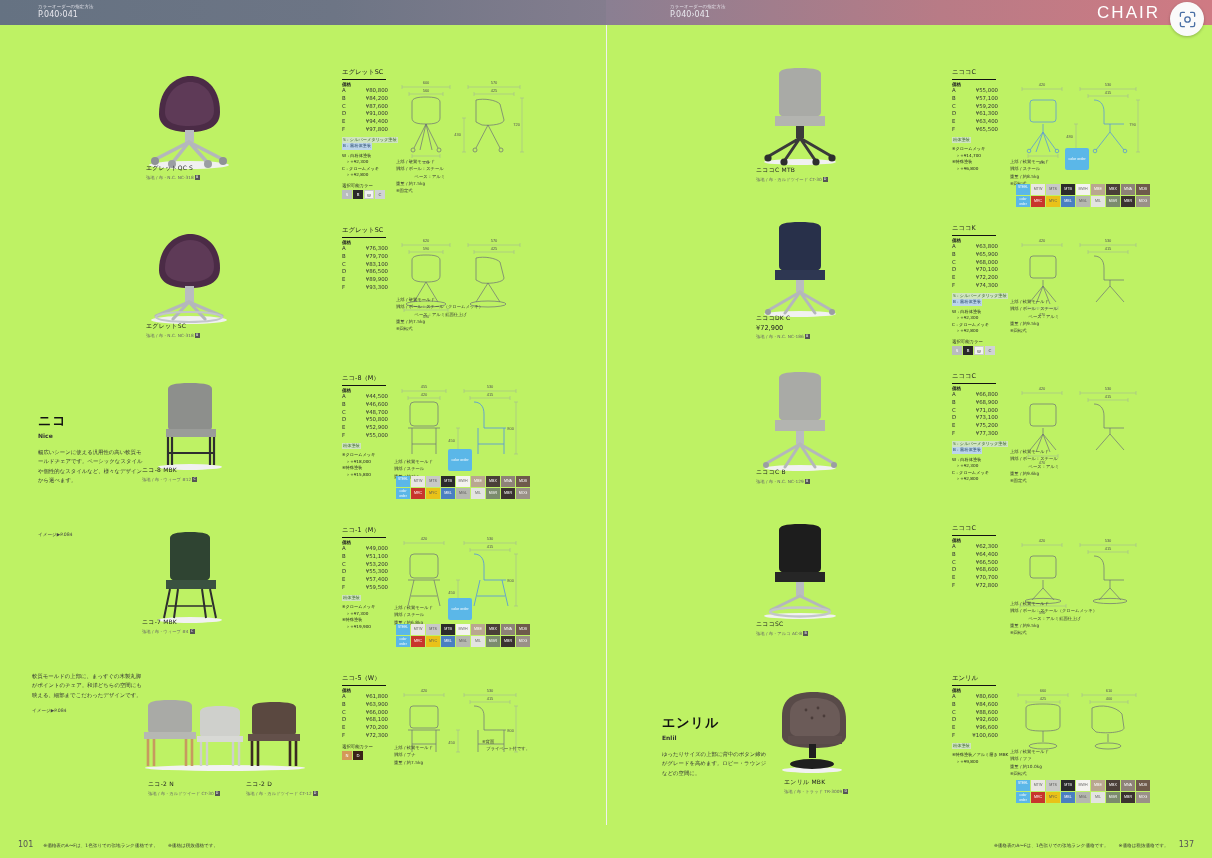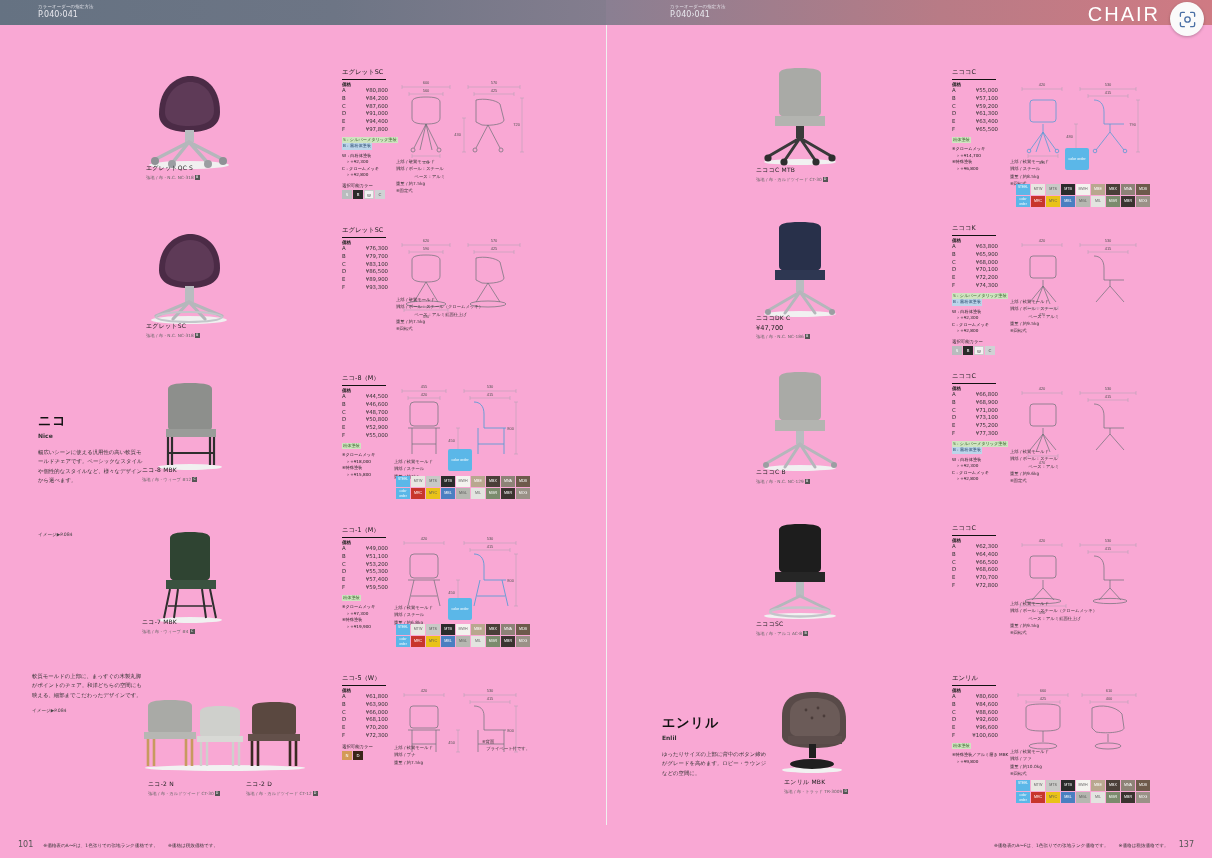--- a/index.html
+++ b/index.html
@@ -1,30 +1,30 @@
 <!DOCTYPE html>
 <html><head>
 <meta charset="utf-8">
 <style>
   * { box-sizing: border-box; margin: 0; padding: 0; }
   html, body {
     width: 1212px; height: 858px;
     font-family: "Liberation Sans", "DejaVu Sans", sans-serif;
     background: #ffffff; overflow: hidden;
   }
-  .page { position: relative; width: 1212px; height: 858px; background:#f9a8d4; }
+  .page { position: relative; width: 1212px; height: 858px; background:#bef264; }
 
   
   .banner { position:absolute; left:0; top:0; width:1212px; height:25px; display:flex; }
   .banner-left  { width:606px; height:25px; background:linear-gradient(90deg,#657282 0%,#6d7585 55%,#847d8e 100%); position:relative; }
   .banner-right { width:606px; height:25px; background:linear-gradient(90deg,#8a7f92 0%,#b87b86 55%,#cf7a83 100%); position:relative; }
   .banner-note { position:absolute; color:#e8e8ee; line-height:1.15; }
   .banner-note .bn-s { font-size:4.4px; letter-spacing:.2px; display:block; }
   .banner-note .bn-b { font-size:8px; display:block; margin-top:.5px; }
-  .chair-word { position:absolute; right:52px; top:3px; color:#fff; font-size:20px; letter-spacing:2px; }
+  .chair-word { position:absolute; right:52px; top:3px; color:#fff; font-size:17px; letter-spacing:2px; }
   .cam-btn { position:absolute; right:8px; top:2px; width:34px; height:34px; border-radius:50%;
              background:#fafafa; box-shadow:0 1px 3px rgba(0,0,0,.25); display:flex; align-items:center; justify-content:center; }
   .cam-btn svg { width:19px; height:19px; }
 
   
   .jp { font-family:"DejaVu Sans","Liberation Sans",sans-serif; }
 
   
   .series { position:absolute; }
   .series-name { font-size:13px; color:#111; font-weight:bold; letter-spacing:1px;margin-top:40px; }
@@ -756,21 +756,21 @@
       <path d="M34 10 C34 6 40 4 55 4 C70 4 76 6 76 10 L76 48 C76 53 70 54 55 54 C40 54 34 53 34 48Z" fill="#28304a"></path>
       <path d="M30 52 L80 52 L80 62 L30 62Z" fill="#2e3752"></path>
       <rect x="51" y="62" width="8" height="12" fill="#b9bcc0"></rect>
       <path d="M55 74 L24 92 M55 74 L86 92 M55 74 L40 95 M55 74 L70 95" stroke="#b4b7bb" stroke-width="3" stroke-linecap="round"></path>
       <circle cx="23" cy="94" r="3" fill="#9b9ea2"></circle>
         <circle cx="87" cy="94" r="3" fill="#9b9ea2"></circle>
     </svg>
   </div>
   <div class="cap jp" style="left:756px; top:314px;">
     <div class="c1">ニココDK C</div>
-    <div class="price-big">¥47,700</div>
+    <div class="price-big">¥72,900</div>
     <div class="c2"><span>張地 / 布・N.C. NC-186</span><span class="sq">B</span></div>
   </div>
 
   <div class="spec jp" style="left:952px; top:224px;">
     <div class="spec-title">ニココK</div>
     <div class="spec-rule"></div>
     <div class="spec-kakaku">価格</div>
     <div class="ptable">
       <div>
           <span>A</span>

